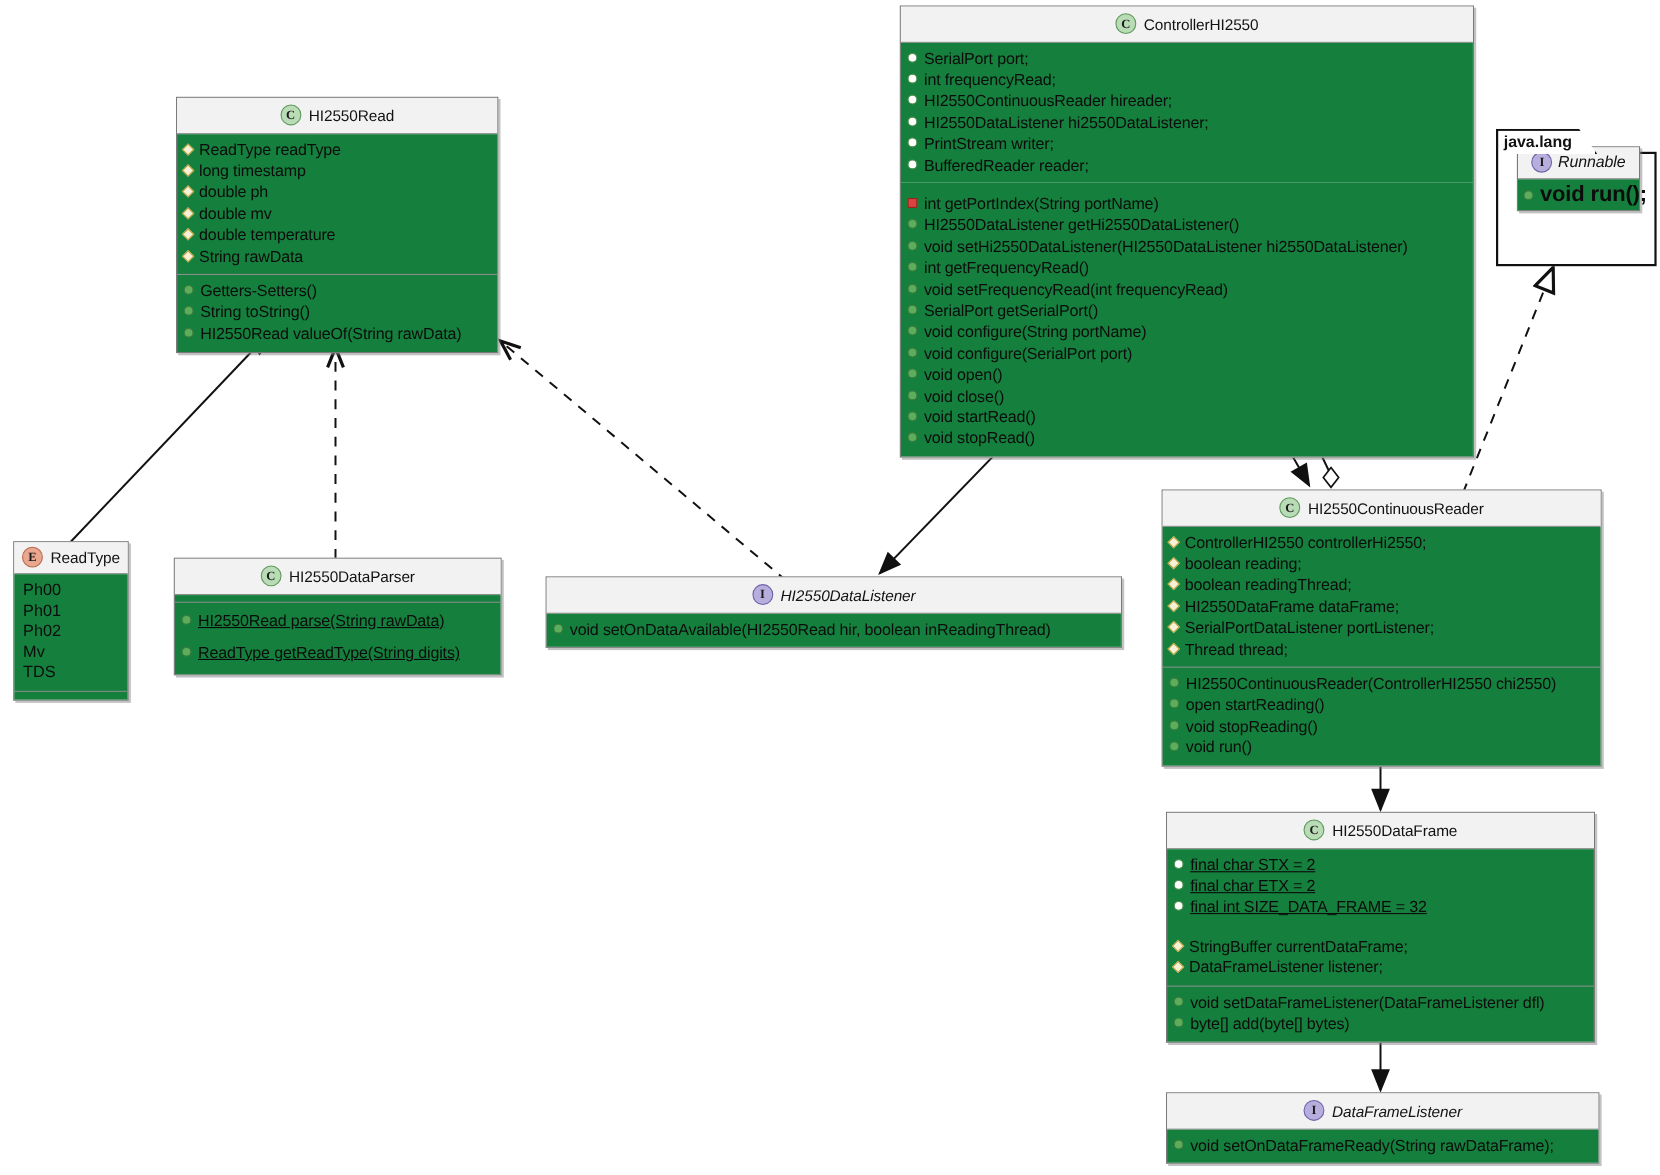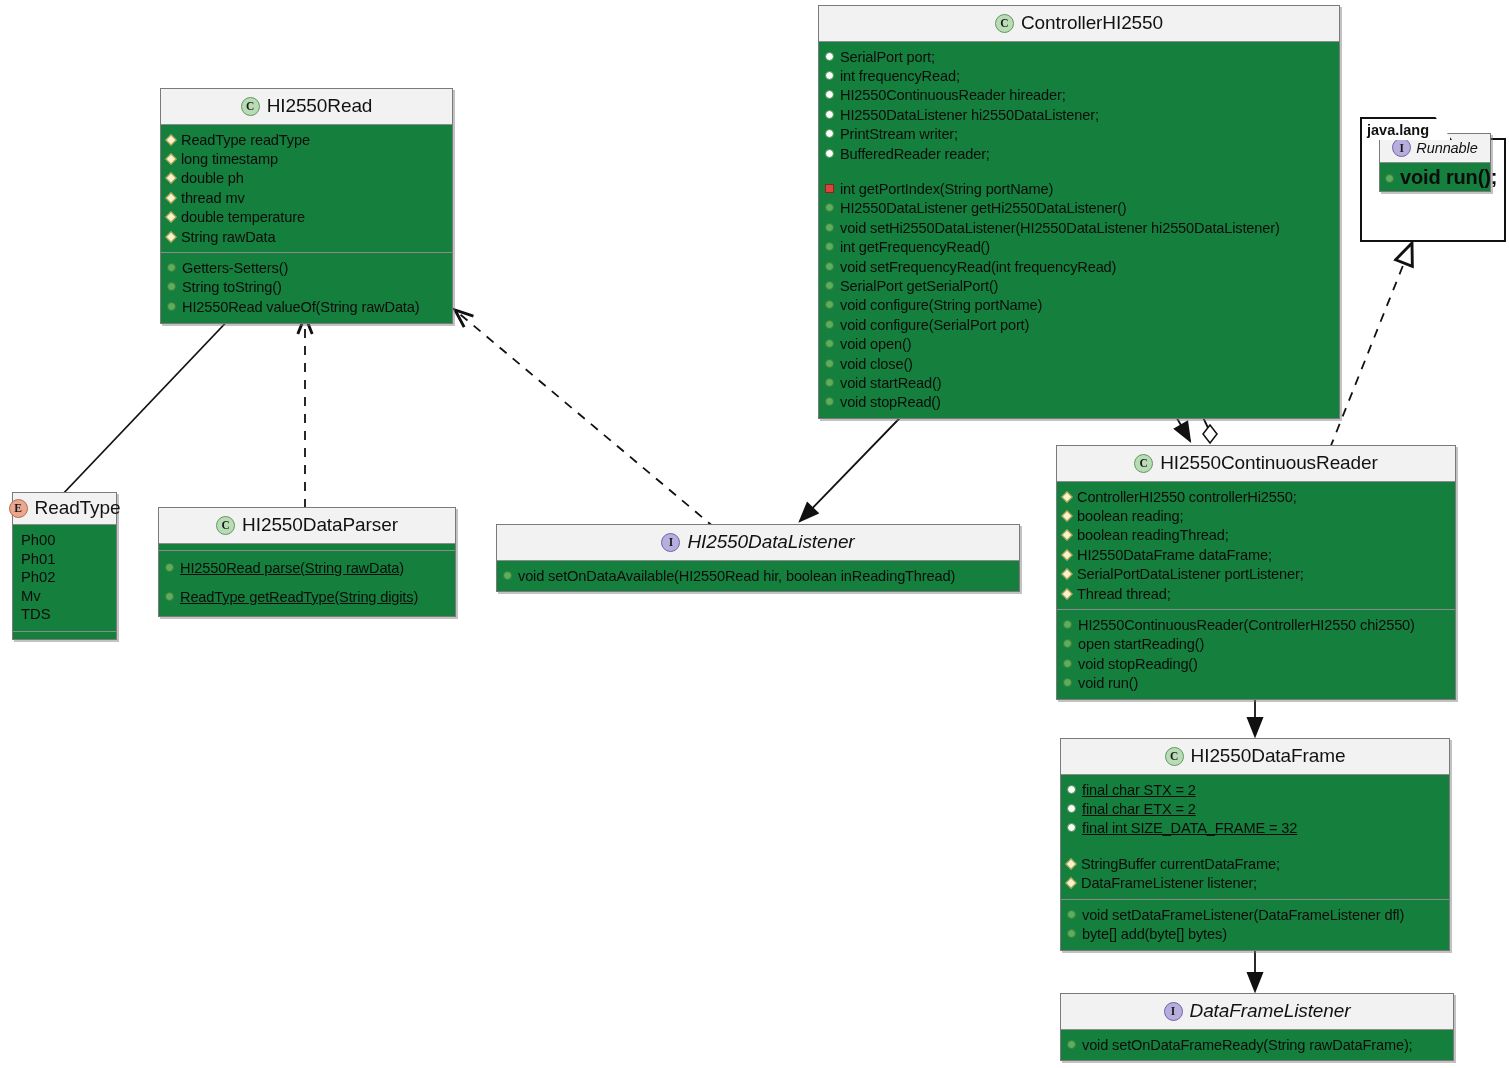--- a/index.html
+++ b/index.html
@@ -35,21 +35,21 @@
     justify-content: center;
     gap: 7px;
     padding: 6px 8px 7px 8px;
     background: #f2f2f2;
     border-bottom: 1px solid #8c8c8c;
     font-size: 15.5px;
     color: #121212;
     white-space: nowrap;
   }
   .uml-header.iface .uml-title { font-style: italic; }
-  .uml-title { font-size: 19px; letter-spacing: -0.1px; }
+  .uml-title { font-size: 14px; letter-spacing: -0.1px; }
   .stereo-icon {
     width: 19px; height: 19px;
     border-radius: 50%;
     display: inline-flex;
     align-items: center;
     justify-content: center;
     font-size: 11.5px;
     font-weight: bold;
     color: #1a1a1a;
     flex: 0 0 auto;
@@ -232,21 +232,21 @@
       <div class="member">
         <span class="vis prot-diamond"></span>
         <span class="mlabel">long timestamp</span>
       </div>
       <div class="member">
         <span class="vis prot-diamond"></span>
         <span class="mlabel">double ph</span>
       </div>
       <div class="member">
         <span class="vis prot-diamond"></span>
-        <span class="mlabel">thread mv</span>
+        <span class="mlabel">double mv</span>
       </div>
       <div class="member">
         <span class="vis prot-diamond"></span>
         <span class="mlabel">double temperature</span>
       </div>
       <div class="member">
         <span class="vis prot-diamond"></span>
         <span class="mlabel">String rawData</span>
       </div>
     </div>

